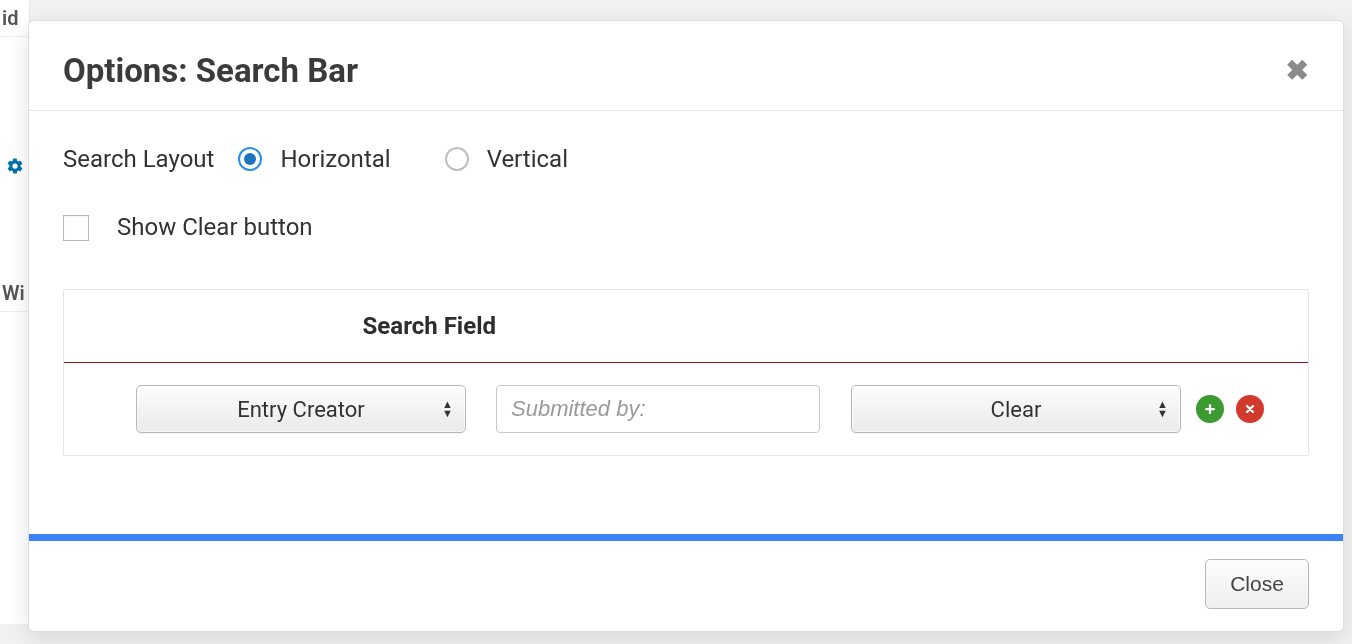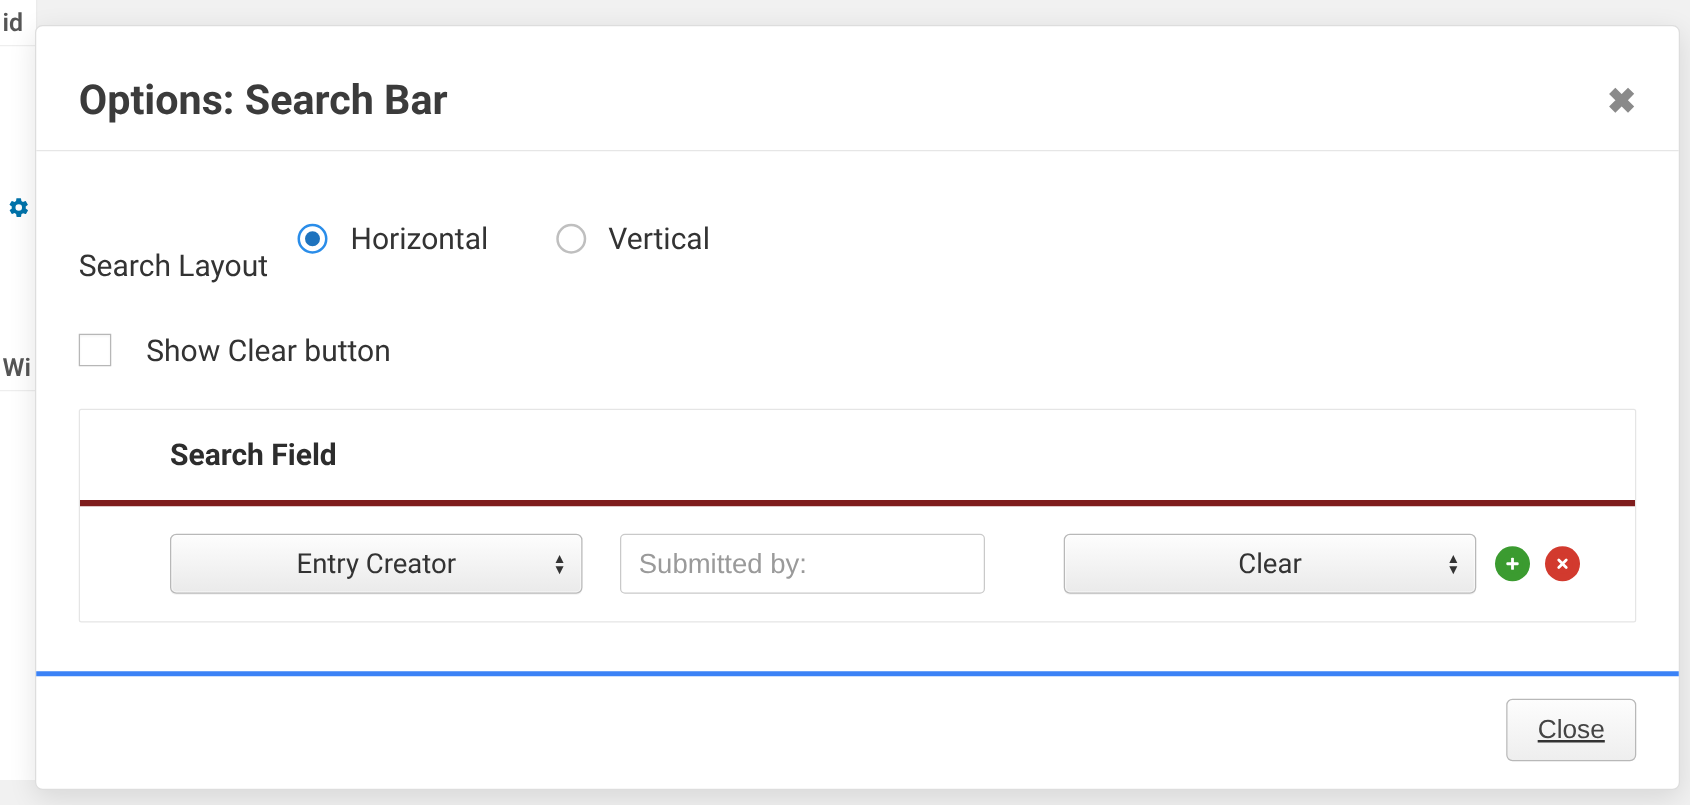--- a/index.html
+++ b/index.html
@@ -25,21 +25,21 @@
 
   .modal-overlay {
     position: absolute; left: 28px; top: 20px; right: 8px; bottom: 12px;
     background: #fff;
     border: 1px solid #ddd;
     border-radius: 6px;
     box-shadow: 0 6px 22px rgba(0,0,0,0.11);
     display: flex; flex-direction: column;
   }
   .modal-header {
-    padding: 40px 34px 20px 34px;
+    padding: 30px 34px 20px 34px;
     border-bottom: 1px solid #e6e6e6;
     display: flex; align-items: center; justify-content: space-between;
   }
   .modal-title {
     font-size: 33px;
     font-weight: 700;
     color: #3b3b3b;
   }
   .close-x {
     font-size: 28px;
@@ -53,51 +53,52 @@
     padding: 34px 34px 22px 34px;
     flex: 1;
   }
 
   .row-line {
     display: flex; align-items: center; gap: 18px;
     font-size: 24px;
     color: #333;
     margin-bottom: 40px;
   }
-  .row-line .field-label { margin-right: 6px; margin-top: 44px; }
+  .row-line .field-label { margin-right: 6px; }
 
   .radio {
     width: 24px; height: 24px; border-radius: 50%;
     border: 2px solid #bfbfbf;
     display: inline-flex; align-items: center; justify-content: center;
     cursor: pointer; position: relative; flex-shrink: 0;
   }
   .radio.selected { border-color: #2a8de9; }
   .radio.selected .dot { width: 12px; height: 12px; border-radius: 50%; background: #1e73be; }
   .radio-label { font-size: 24px; cursor: pointer; }
 
   .checkbox {
     width: 26px; height: 26px; border: 1px solid #b7b7b7;
     background: #fff; cursor: pointer; flex-shrink: 0;
     box-shadow: inset 0 1px 2px rgba(0,0,0,0.05);
   }
-  .check-row { display: flex; align-items: flex-start; gap: 28px; font-size: 24px; margin-bottom: 32px; }
+  .check-row { display: flex; align-items: flex-end; gap: 28px; font-size: 24px; margin-bottom: 48px; }
 
   .fields-table {
     border: 1px solid #e5e5e5;
     border-radius: 2px;
   }
   .ft-head, .ft-body-row {
     display: grid;
     grid-template-columns: 360px 355px 345px 110px;
     align-items: center;
   }
   .ft-head {
-    border-bottom: 5px solid #7f1d1d;
+    border-bottom: 1px solid #7f1d1d;
     padding: 22px 0 22px 72px;
+    text-align: right;
   }
   .ft-head .th {
     font-size: 24px; font-weight: 700; color: #2d2d2d;
   }
   .ft-body-row {
     padding: 22px 0 22px 72px;
   }
   .select-wrap {
     position: relative;
     height: 48px;
@@ -108,44 +109,45 @@
     box-shadow: 0 1px 0 rgba(0,0,0,0.04), inset 0 0 0 1px rgba(255,255,255,0.5);
     display: flex; align-items: center; padding: 0 14px;
     font-size: 22px; color: #333; cursor: pointer; justify-content: center;
   }
   .select-wrap .arrows {
     position: absolute; right: 12px; top: 50%; transform: translateY(-50%);
     display: flex; flex-direction: column; gap: 1px; font-size: 11px; line-height: 9px;
     color: #333;
   }
   .text-input {
-    height: 48px; width: 292px;
+    height: 48px; width: 324px;
     border: 1px solid #c9c9c9;
     border-radius: 4px;
     background: #fff;
     font-size: 22px;
     padding: 0 14px;
     color: #333;
     outline: none;
+    font-style: italic;
   }
   .text-input::placeholder { color: #9a9a9a; }
 
   .row-actions { display: flex; align-items: center; gap: 12px; }
   .circle-btn {
     width: 28px; height: 28px; border-radius: 50%;
     display: inline-flex; align-items: center; justify-content: center;
     color: #fff; font-weight: 900; cursor: pointer;
   }
   .circle-add { background: #3b9b30; font-size: 22px; line-height: 1; }
   .circle-del { background: #d23a2e; font-size: 17px; line-height: 1; }
 
   .modal-footer {
-    border-top: 4px solid #3b82f6;
+    border-top: 7px solid #3b82f6;
     padding: 18px 34px 22px;
-    display: flex; justify-content: flex-end; text-decoration: underline;
+    display: flex; justify-content: flex-end;
   }
   .btn {
     min-width: 104px;
     padding: 12px 22px;
     font-size: 21px;
     border: 1px solid #b8b8b8;
     border-radius: 5px;
     background: linear-gradient(#fdfdfd,#eeeeee);
     color: #444;
     cursor: pointer;

